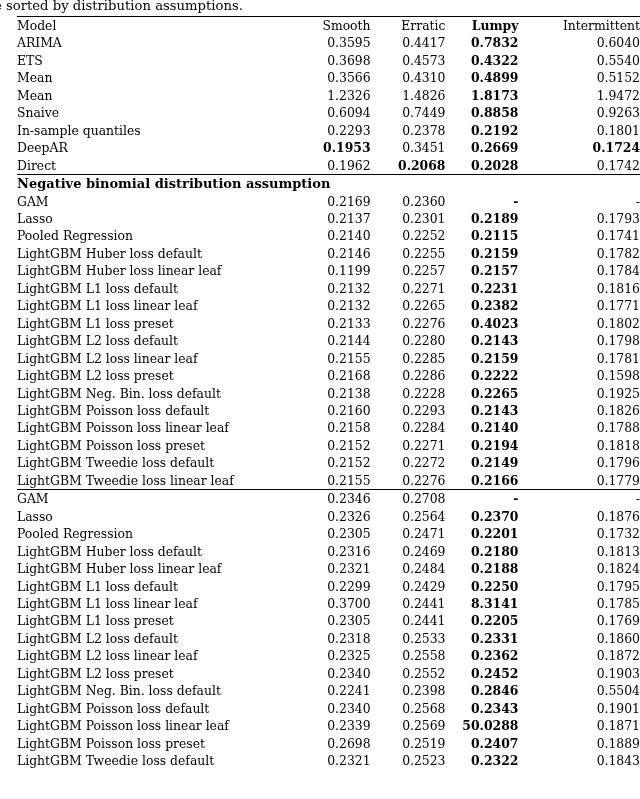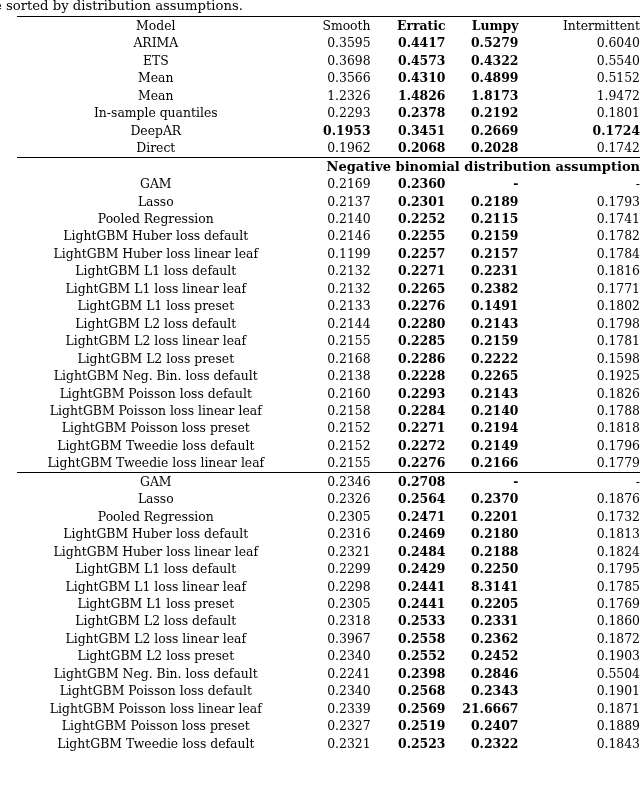--- a/index.html
+++ b/index.html
@@ -60,42 +60,42 @@
     padding: 0;
     margin: 0;
     border: none;
     height: 17.45px;
     line-height: 17.45px;
     white-space: nowrap;
     vertical-align: middle;
   }
 
   
-  th.c-model, td.c-model { text-align: center; width: 274px; padding-right: 1px; }
+  th.c-model, td.c-model { text-align: left; width: 274px; padding-right: 1px; }
   th.c-num,   td.c-num   { text-align: right; }
   th.c-smooth, td.c-smooth { width: 75px; padding-right: 1px; }
-  th.c-erratic, td.c-erratic { width: 74px; padding-right: 1px; font-weight: bold; }
+  th.c-erratic, td.c-erratic { width: 74px; padding-right: 1px; }
   th.c-lumpy, td.c-lumpy { width: 72px; padding-right: 1px; font-weight: bold; }
   th.c-interm, td.c-interm { width: 120px; padding-right: 8px; }
 
   th {
     font-weight: normal;
     height: 20px;
     line-height: 20px;
   }
 
   
   tr.rule-top td { border-top: 1.6px solid #000; height: 0; line-height: 0; font-size: 0; }
   tr.rule-mid td { border-top: 0.9px solid #000; height: 0; line-height: 0; font-size: 0; }
 
   .b { font-weight: bold; }
 
   
   td.section-head {
-    text-align: right;
+    text-align: left;
     font-weight: bold;
     font-size: 13px;
     padding-left: 5px;
     height: 18.5px;
     line-height: 18.5px;
   }
 </style>
 </head>
 <body>
 
@@ -117,21 +117,21 @@
           <th class="c-num c-erratic">Erratic</th>
           <th class="c-num c-lumpy">Lumpy</th>
           <th class="c-num c-interm">Intermittent</th>
         </tr>
       </thead>
       <tbody id="tbody">
           <tr>
             <td class="c-model">ARIMA</td>
             <td class="c-num c-smooth">0.3595</td>
             <td class="c-num c-erratic">0.4417</td>
-            <td class="c-num c-lumpy">0.5279</td>
+            <td class="c-num c-lumpy">0.7832</td>
             <td class="c-num c-interm">0.6040</td>
           </tr>
           <tr>
             <td class="c-model">ETS</td>
             <td class="c-num c-smooth">0.3698</td>
             <td class="c-num c-erratic">0.4573</td>
             <td class="c-num c-lumpy">0.4322</td>
             <td class="c-num c-interm">0.5540</td>
           </tr>
           <tr>
@@ -142,20 +142,27 @@
             <td class="c-num c-interm">0.5152</td>
           </tr>
           <tr>
             <td class="c-model">Mean</td>
             <td class="c-num c-smooth">1.2326</td>
             <td class="c-num c-erratic">1.4826</td>
             <td class="c-num c-lumpy">1.8173</td>
             <td class="c-num c-interm">1.9472</td>
           </tr>
           <tr>
+            <td class="c-model">Snaive</td>
+            <td class="c-num c-smooth">0.6094</td>
+            <td class="c-num c-erratic">0.7449</td>
+            <td class="c-num c-lumpy">0.8858</td>
+            <td class="c-num c-interm">0.9263</td>
+          </tr>
+          <tr>
             <td class="c-model">In-sample quantiles</td>
             <td class="c-num c-smooth">0.2293</td>
             <td class="c-num c-erratic">0.2378</td>
             <td class="c-num c-lumpy">0.2192</td>
             <td class="c-num c-interm">0.1801</td>
           </tr>
           <tr>
             <td class="c-model">DeepAR</td>
             <td class="c-num c-smooth b">0.1953</td>
             <td class="c-num c-erratic">0.3451</td>
@@ -221,21 +228,21 @@
             <td class="c-model">LightGBM L1 loss linear leaf</td>
             <td class="c-num c-smooth">0.2132</td>
             <td class="c-num c-erratic">0.2265</td>
             <td class="c-num c-lumpy">0.2382</td>
             <td class="c-num c-interm">0.1771</td>
           </tr>
           <tr>
             <td class="c-model">LightGBM L1 loss preset</td>
             <td class="c-num c-smooth">0.2133</td>
             <td class="c-num c-erratic">0.2276</td>
-            <td class="c-num c-lumpy">0.1491</td>
+            <td class="c-num c-lumpy">0.4023</td>
             <td class="c-num c-interm">0.1802</td>
           </tr>
           <tr>
             <td class="c-model">LightGBM L2 loss default</td>
             <td class="c-num c-smooth">0.2144</td>
             <td class="c-num c-erratic">0.2280</td>
             <td class="c-num c-lumpy">0.2143</td>
             <td class="c-num c-interm">0.1798</td>
           </tr>
           <tr>
@@ -334,42 +341,42 @@
           </tr>
           <tr>
             <td class="c-model">LightGBM L1 loss default</td>
             <td class="c-num c-smooth">0.2299</td>
             <td class="c-num c-erratic">0.2429</td>
             <td class="c-num c-lumpy">0.2250</td>
             <td class="c-num c-interm">0.1795</td>
           </tr>
           <tr>
             <td class="c-model">LightGBM L1 loss linear leaf</td>
-            <td class="c-num c-smooth">0.2298</td>
+            <td class="c-num c-smooth">0.3700</td>
             <td class="c-num c-erratic">0.2441</td>
             <td class="c-num c-lumpy">8.3141</td>
             <td class="c-num c-interm">0.1785</td>
           </tr>
           <tr>
             <td class="c-model">LightGBM L1 loss preset</td>
             <td class="c-num c-smooth">0.2305</td>
             <td class="c-num c-erratic">0.2441</td>
             <td class="c-num c-lumpy">0.2205</td>
             <td class="c-num c-interm">0.1769</td>
           </tr>
           <tr>
             <td class="c-model">LightGBM L2 loss default</td>
             <td class="c-num c-smooth">0.2318</td>
             <td class="c-num c-erratic">0.2533</td>
             <td class="c-num c-lumpy">0.2331</td>
             <td class="c-num c-interm">0.1860</td>
           </tr>
           <tr>
             <td class="c-model">LightGBM L2 loss linear leaf</td>
-            <td class="c-num c-smooth">0.3967</td>
+            <td class="c-num c-smooth">0.2325</td>
             <td class="c-num c-erratic">0.2558</td>
             <td class="c-num c-lumpy">0.2362</td>
             <td class="c-num c-interm">0.1872</td>
           </tr>
           <tr>
             <td class="c-model">LightGBM L2 loss preset</td>
             <td class="c-num c-smooth">0.2340</td>
             <td class="c-num c-erratic">0.2552</td>
             <td class="c-num c-lumpy">0.2452</td>
             <td class="c-num c-interm">0.1903</td>
@@ -385,26 +392,26 @@
             <td class="c-model">LightGBM Poisson loss default</td>
             <td class="c-num c-smooth">0.2340</td>
             <td class="c-num c-erratic">0.2568</td>
             <td class="c-num c-lumpy">0.2343</td>
             <td class="c-num c-interm">0.1901</td>
           </tr>
           <tr>
             <td class="c-model">LightGBM Poisson loss linear leaf</td>
             <td class="c-num c-smooth">0.2339</td>
             <td class="c-num c-erratic">0.2569</td>
-            <td class="c-num c-lumpy">21.6667</td>
+            <td class="c-num c-lumpy">50.0288</td>
             <td class="c-num c-interm">0.1871</td>
           </tr>
           <tr>
             <td class="c-model">LightGBM Poisson loss preset</td>
-            <td class="c-num c-smooth">0.2327</td>
+            <td class="c-num c-smooth">0.2698</td>
             <td class="c-num c-erratic">0.2519</td>
             <td class="c-num c-lumpy">0.2407</td>
             <td class="c-num c-interm">0.1889</td>
           </tr>
           <tr>
             <td class="c-model">LightGBM Tweedie loss default</td>
             <td class="c-num c-smooth">0.2321</td>
             <td class="c-num c-erratic">0.2523</td>
             <td class="c-num c-lumpy">0.2322</td>
             <td class="c-num c-interm">0.1843</td>

